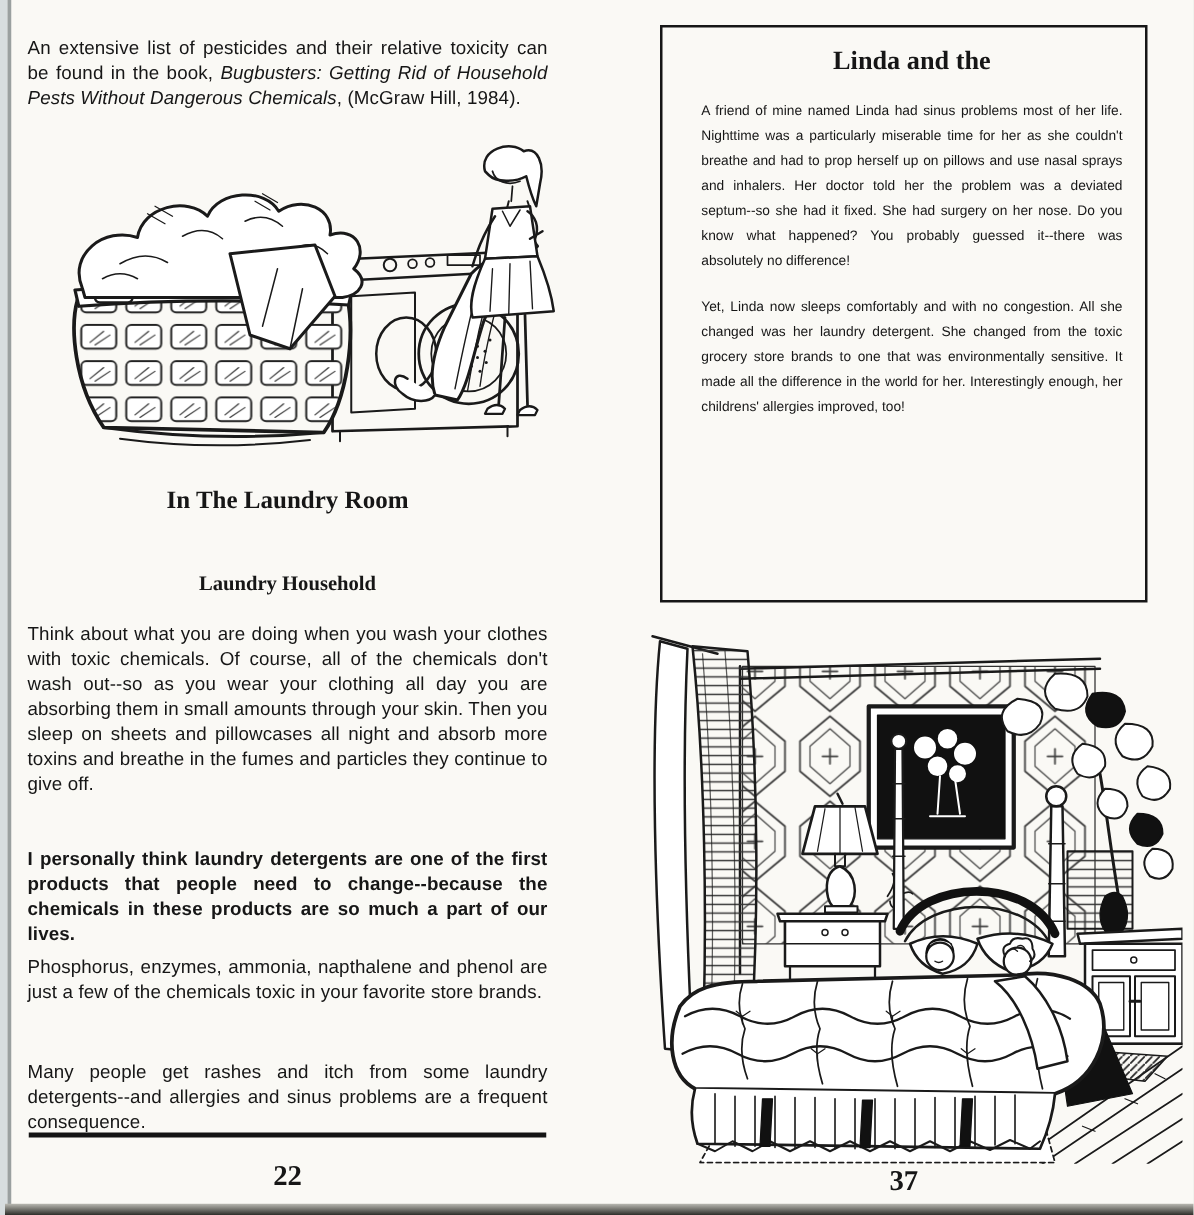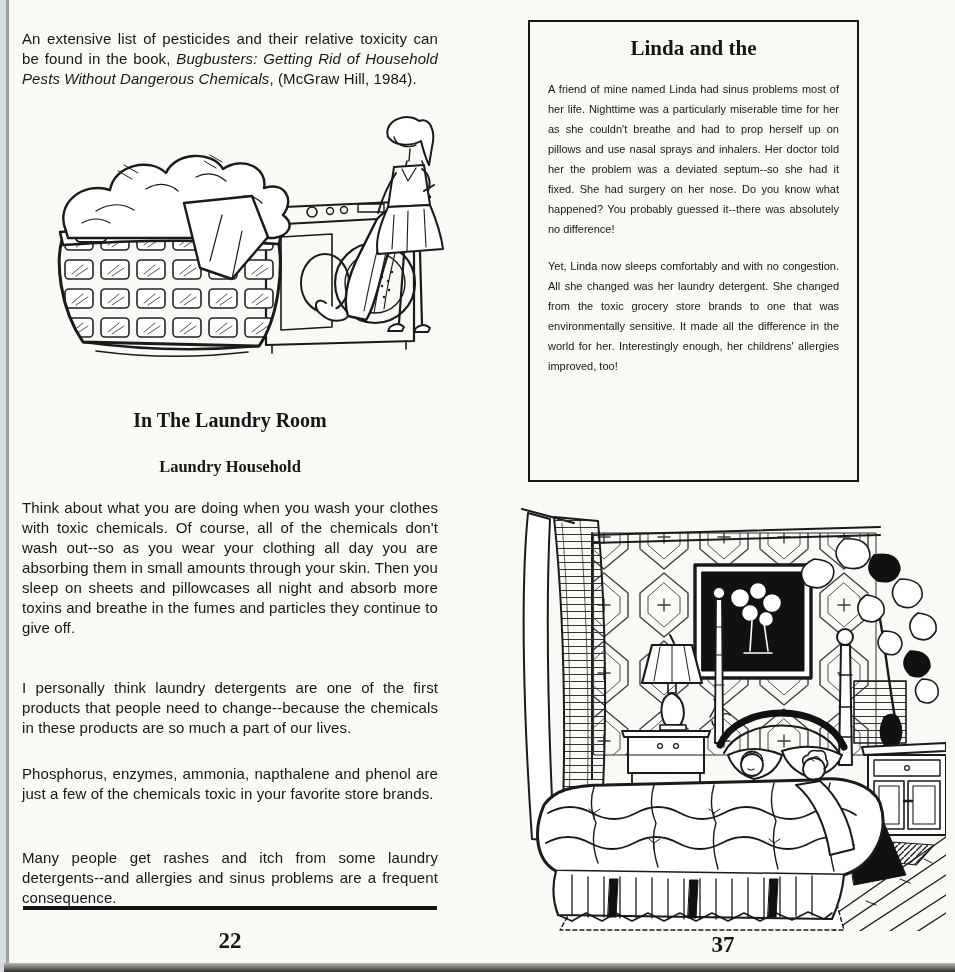--- a/index.html
+++ b/index.html
@@ -12,33 +12,33 @@
   .edge-left{position:absolute;left:0;top:0;width:6px;height:972px;background:#d7dddf;}
   .edge-left-line{position:absolute;left:6px;top:0;width:3px;height:972px;background:#9aa0a0;}
   .edge-bottom{position:absolute;left:4px;top:963px;width:951px;height:9px;
     background:linear-gradient(#b9b9b2,#2e2e2a);}
   
   .body-text{font-size:15px;line-height:20px;text-align:justify;letter-spacing:.1px;}
   .it{font-style:italic;}
   .abs{position:absolute;}
   .intro{left:22px;top:14px;width:416px;}
   .laundry-art{left:26px;top:110px;width:424px;height:258px;}
-  .h-main{left:22px;top:396px;width:416px;text-align:center;
+  .h-main{left:22px;top:376px;width:416px;text-align:center;
     font-family:"Liberation Serif","DejaVu Serif",serif;font-weight:bold;font-size:20px;}
   .h-sub{left:22px;top:443px;width:416px;text-align:center;
     font-family:"Liberation Serif","DejaVu Serif",serif;font-weight:bold;font-size:16.5px;}
   .p1{left:22px;top:483px;width:416px;}
-  .p2{left:22px;top:663px;width:416px;}
+  .p2{left:22px;top:663px;width:416px;font-weight:bold;}
   .p3{left:22px;top:749px;width:416px;}
   .p4{left:22px;top:836px;width:416px;margin-top:12px;}
   .rule{left:23px;top:906px;width:414px;height:4px;background:#141414;}
   .pgnum{font-family:"Liberation Serif","DejaVu Serif",serif;font-weight:bold;font-size:23px;text-align:center;}
   .pg22{left:22px;top:928px;width:416px;}
   
-  .story-box{left:528px;top:20px;width:331px;height:462px;border:2px solid #161616;box-sizing:border-box;}
+  .story-box{left:528px;top:20px;width:390px;height:462px;border:2px solid #161616;box-sizing:border-box;padding-left:13px;}
   .box-title{margin-top:13px;text-align:center;
     font-family:"Liberation Serif","DejaVu Serif",serif;font-weight:bold;font-size:21px;line-height:27px;}
   .box-p{margin:17px 18px 0 18px;font-size:11px;line-height:20px;text-align:justify;}
   .bedroom-art{left:514px;top:503px;width:432px;height:428px;}
   .pg23{left:528px;top:932px;width:390px;}
   svg{display:block;}
 </style>
 </head>
 <body>
 

